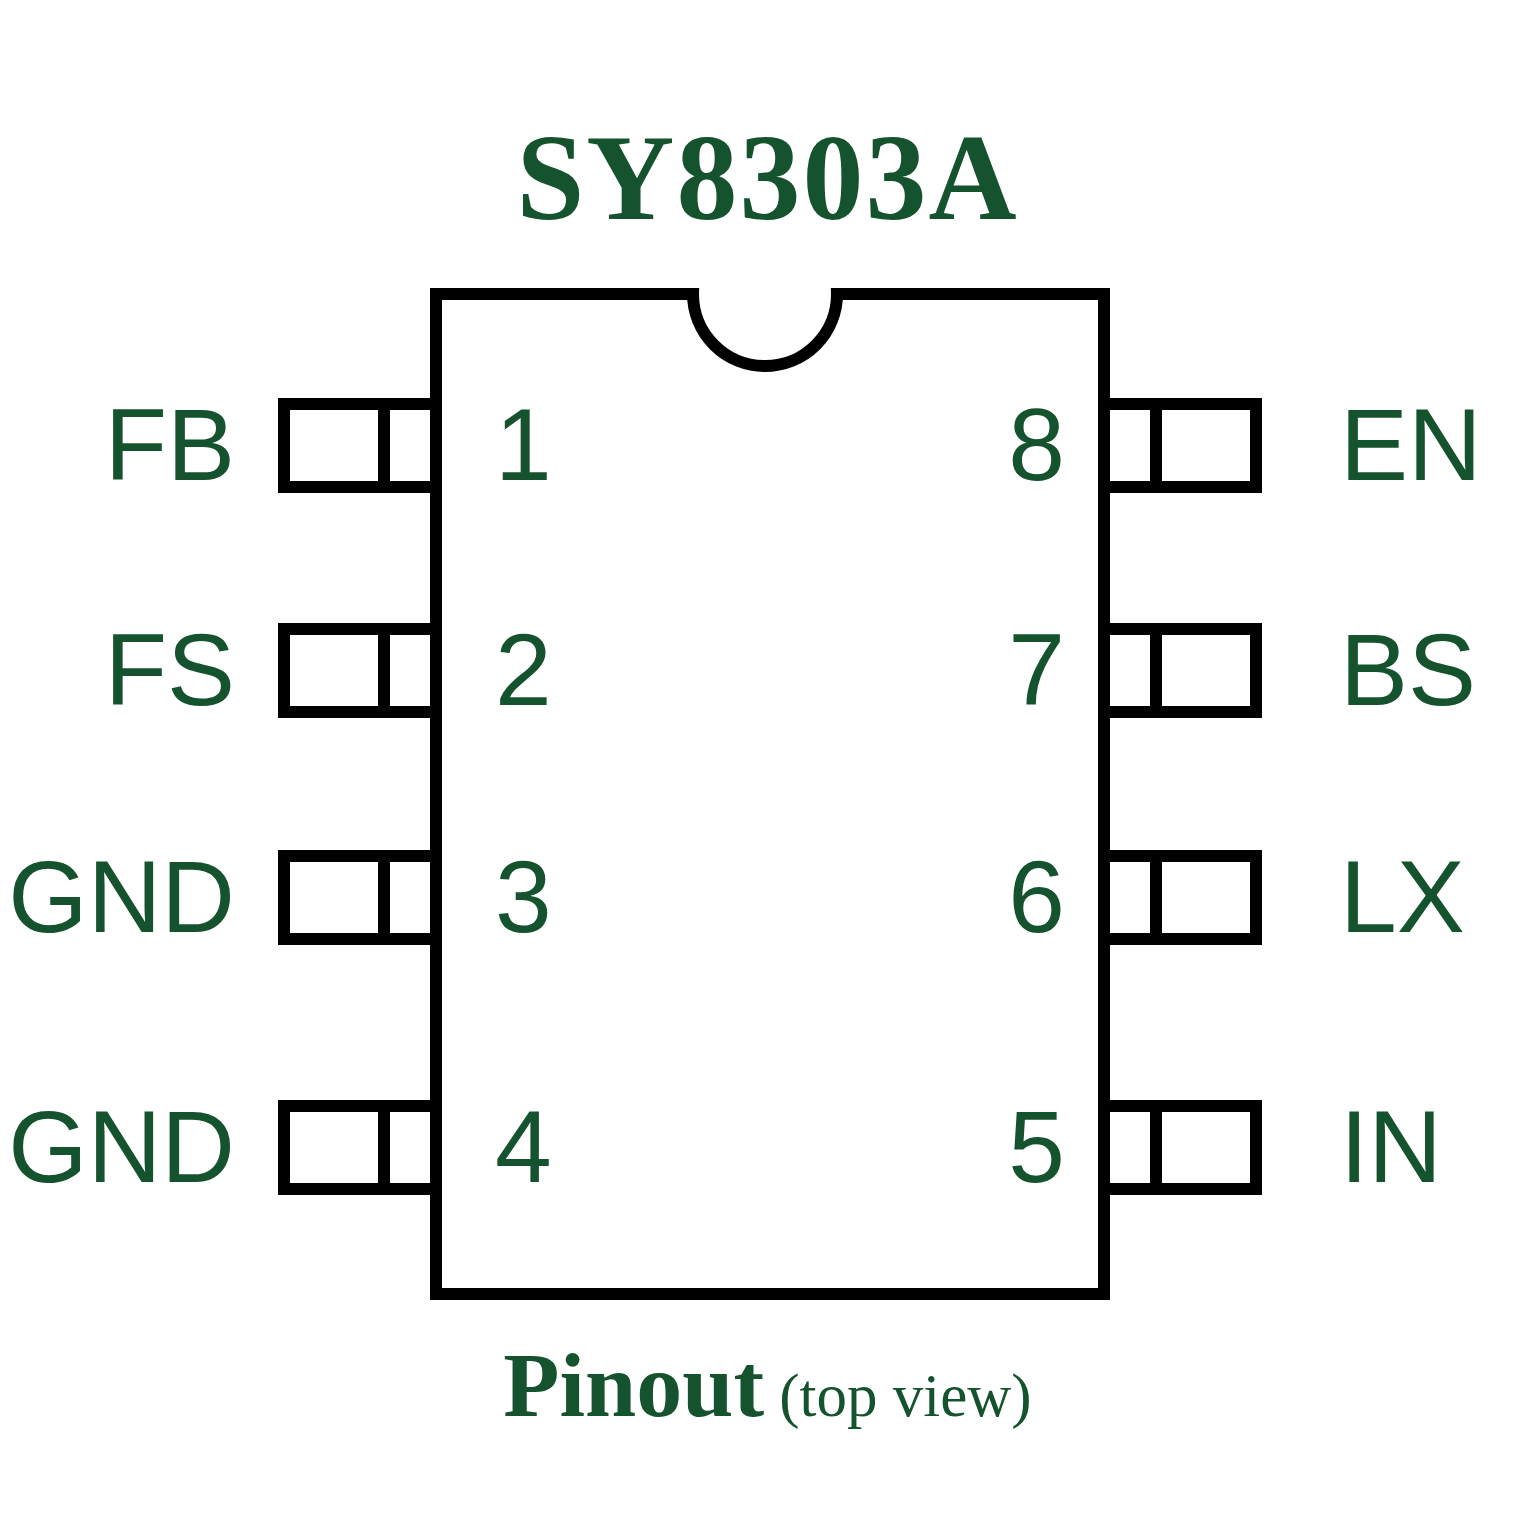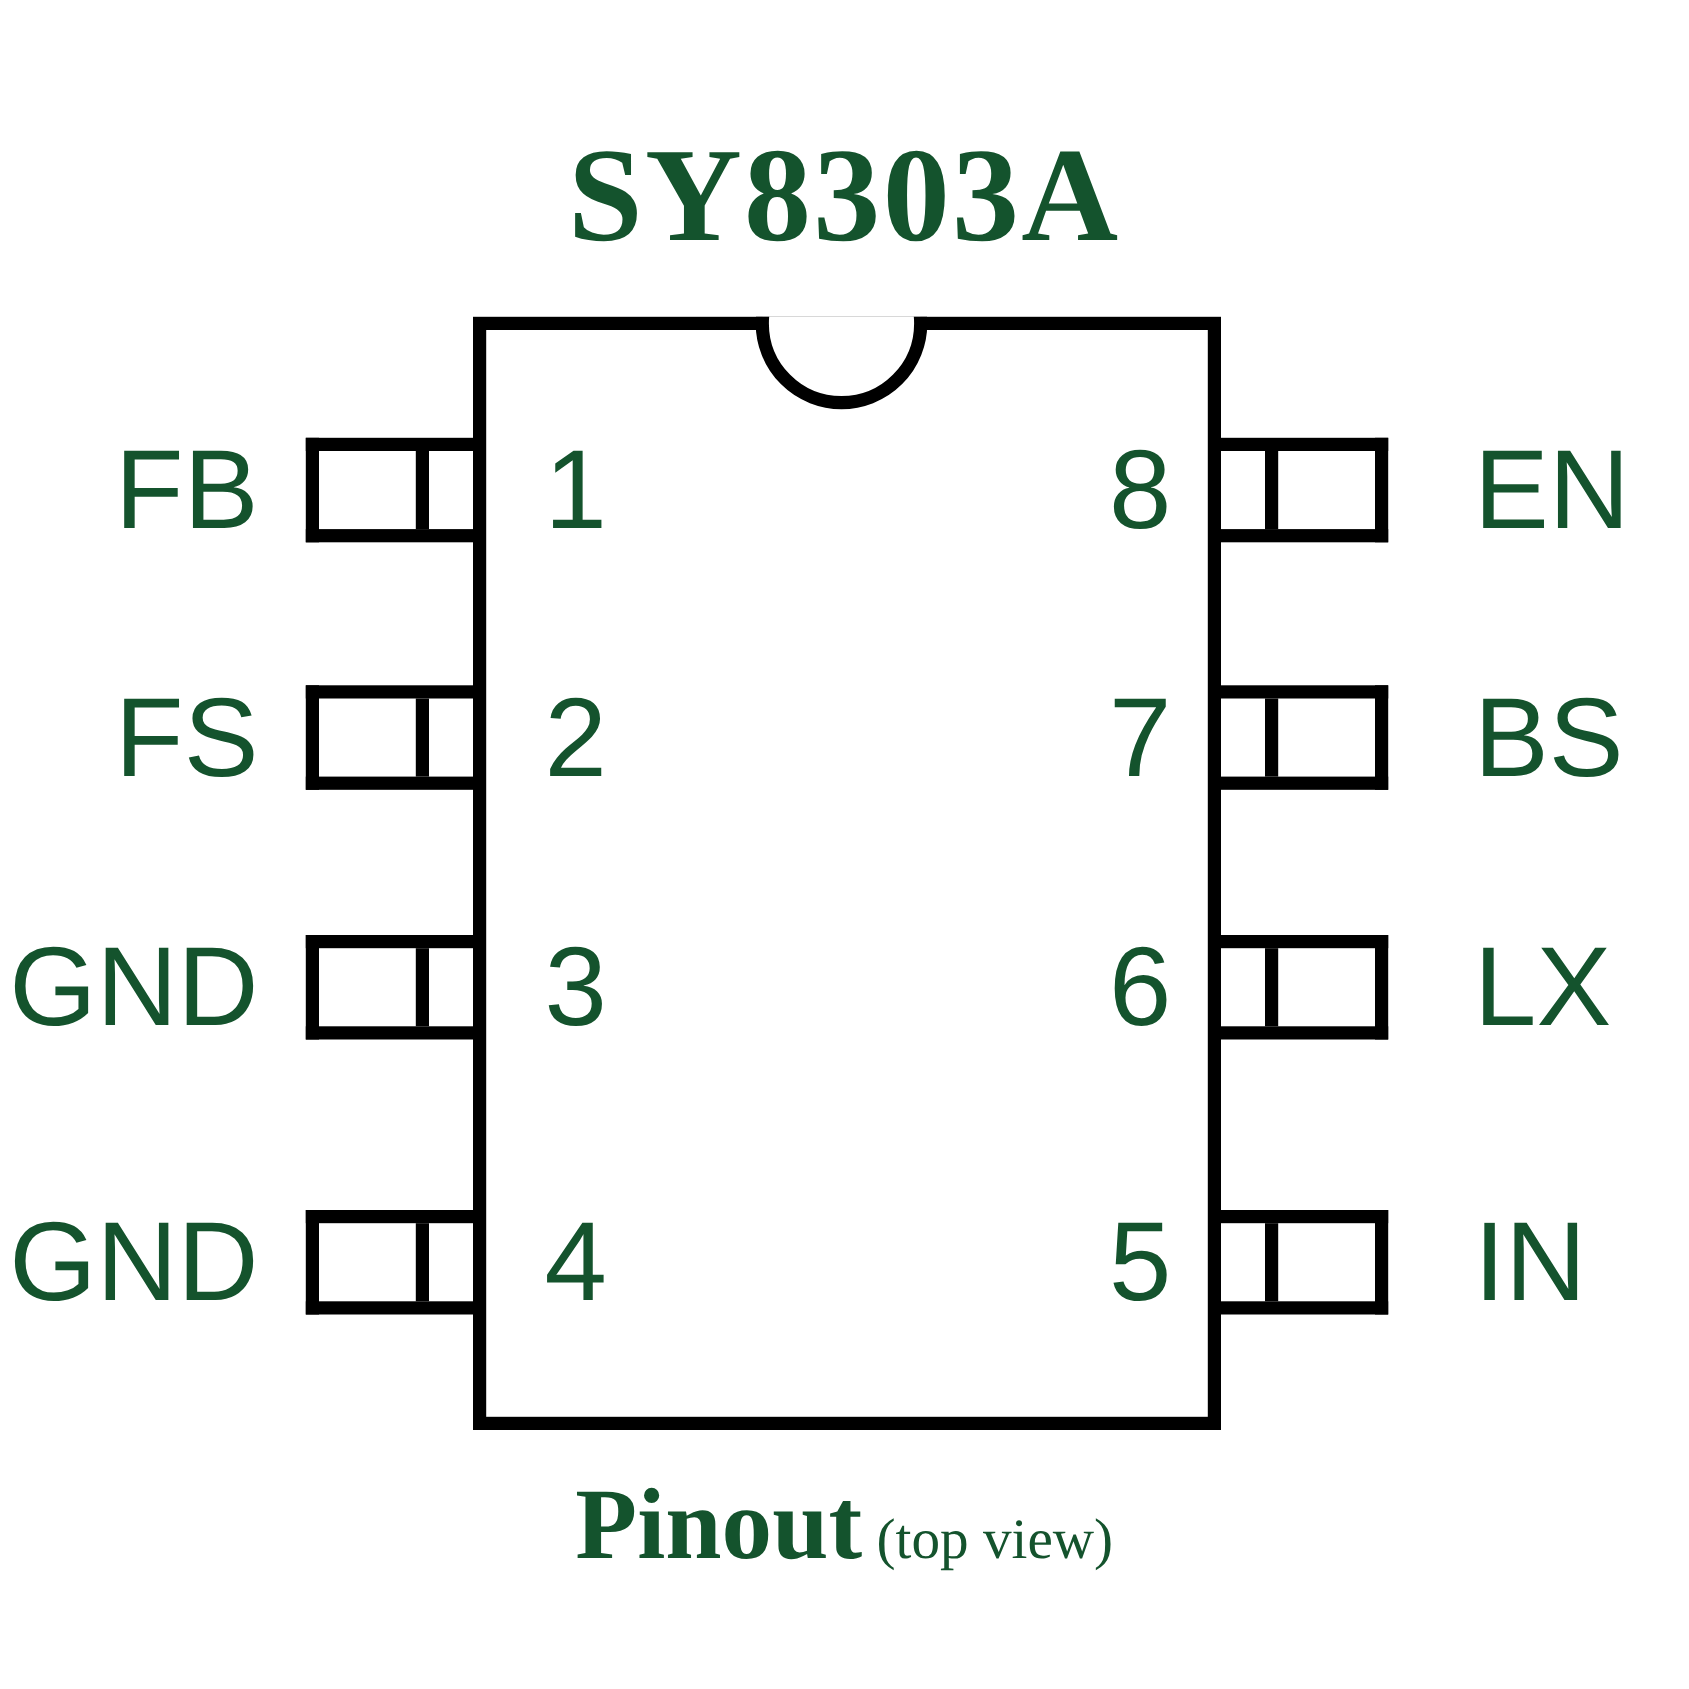--- a/index.html
+++ b/index.html
@@ -116,21 +116,21 @@
     text-align: center;
     font-family: "Liberation Serif", serif;
   }
   .caption .caption-bold {
     font-weight: bold;
     font-size: 92px;
     text-align: center;
   }
   .caption .caption-normal {
     font-weight: normal;
-    font-size: 52px;
+    font-size: 61px;
   }
 </style>
 </head>
 <body>
 
 <div id="canvas">
 
   <div class="title">SY8303A</div>
 
   <div class="chip-body"></div>

